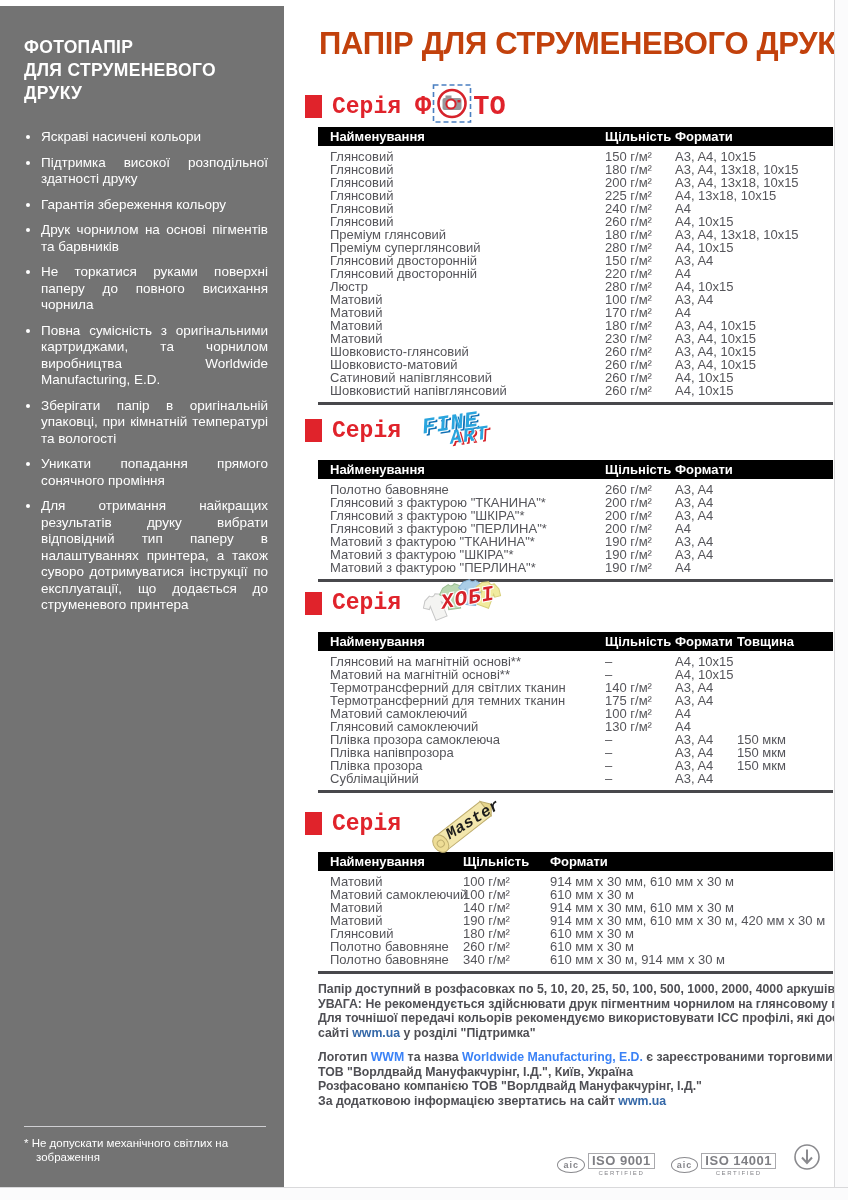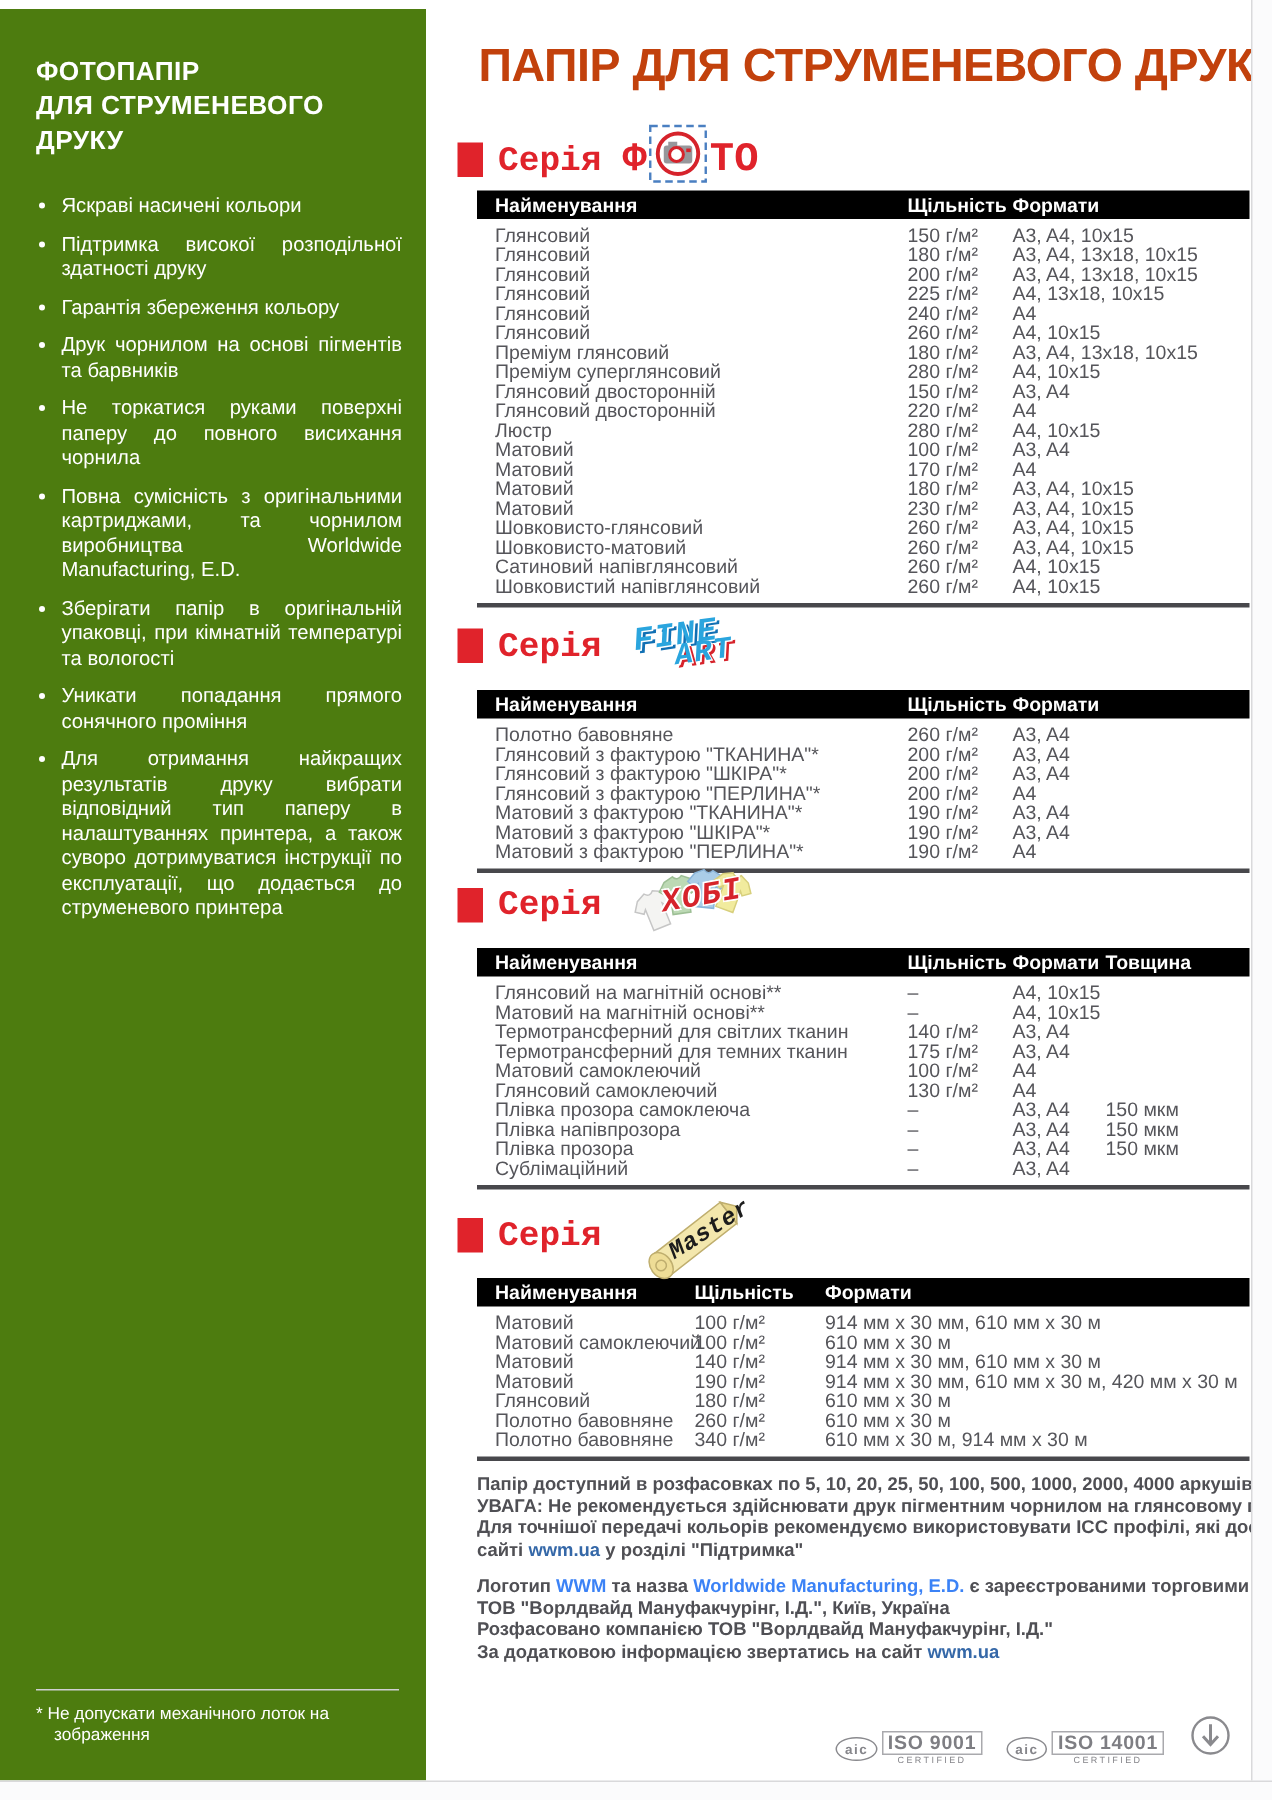--- a/index.html
+++ b/index.html
@@ -5,21 +5,21 @@
   * { box-sizing: border-box; margin: 0; padding: 0; }
   html,body { width:848px; height:1200px; }
   body { font-family:"Liberation Sans", sans-serif; background:#f7f7f9; }
   .page { position:relative; width:848px; height:1200px; background:#fff; overflow:hidden; }
 
   
   .edge-right { position:absolute; left:834px; top:0; width:14px; height:1200px; background:#fbfbfc; border-left:1px solid #d9d9db; }
   .edge-bottom { position:absolute; left:0; top:1187px; width:848px; height:13px; background:#fbfbfc; border-top:1px solid #d9d9db; }
 
   
-  .sidebar { position:absolute; left:0; top:6px; width:284px; height:1181px; background:#4d7c0f; color:#fff; padding:30px 16px 16px 24px; }
+  .sidebar { position:absolute; left:0; top:6px; width:284px; height:1181px; background:#737373; color:#fff; padding:30px 16px 16px 24px; }
   .sb-title { font-weight:bold; font-size:17.5px; line-height:23px; letter-spacing:0.3px; }
   .sb-bullets { margin-top:24px; padding-left:17px; }
   .sb-bullets li { font-size:13.5px; line-height:16.5px; margin-bottom:9px; text-align:justify; }
   .sb-bullets li::marker { color:#fff; }
   .sb-footnotes { position:absolute; left:24px; right:18px; bottom:20px; border-top:1px solid #cfcfd3; padding-top:9px; }
   .sb-footnotes div { font-size:11.5px; line-height:14px; margin-bottom:3px; padding-left:12px; text-indent:-12px; }
 
   
   .main-title { position:absolute; left:305px; top:26px; width:530px; font-size:31px; font-weight:bold; color:#c2410c; letter-spacing:-0.3px; white-space:nowrap;margin-left:14px; }
 
@@ -87,21 +87,21 @@
         <li>Підтримка високої розподільної здатності друку</li>
         <li>Гарантія збереження кольору</li>
         <li>Друк чорнилом на основі пігментів та барвників</li>
         <li>Не торкатися руками поверхні паперу до повного висихання чорнила</li>
         <li>Повна сумісність з оригінальними картриджами, та чорнилом виробництва Worldwide Manufacturing, E.D.</li>
         <li>Зберігати папір в оригінальній упаковці, при кімнатній температурі та вологості</li>
         <li>Уникати попадання прямого сонячного проміння</li>
         <li>Для отримання найкращих результатів друку вибрати відповідний тип паперу в налаштуваннях принтера, а також суворо дотримуватися інструкції по експлуатації, що додається до струменевого принтера</li>
       </ul>
     <div class="sb-footnotes">
-        <div>* Не допускати механічного лоток на зображення</div>
+        <div>* Не допускати механічного світлих на зображення</div>
       </div>
   </aside>
 
   <h1 class="main-title">ПАПІР ДЛЯ СТРУМЕНЕВОГО ДРУКУ</h1>
 
   <section class="series s1">
     <div class="series-head">
       <span class="red-square"></span>
       <span class="series-label">Серія</span>
       <span class="logo-foto">

